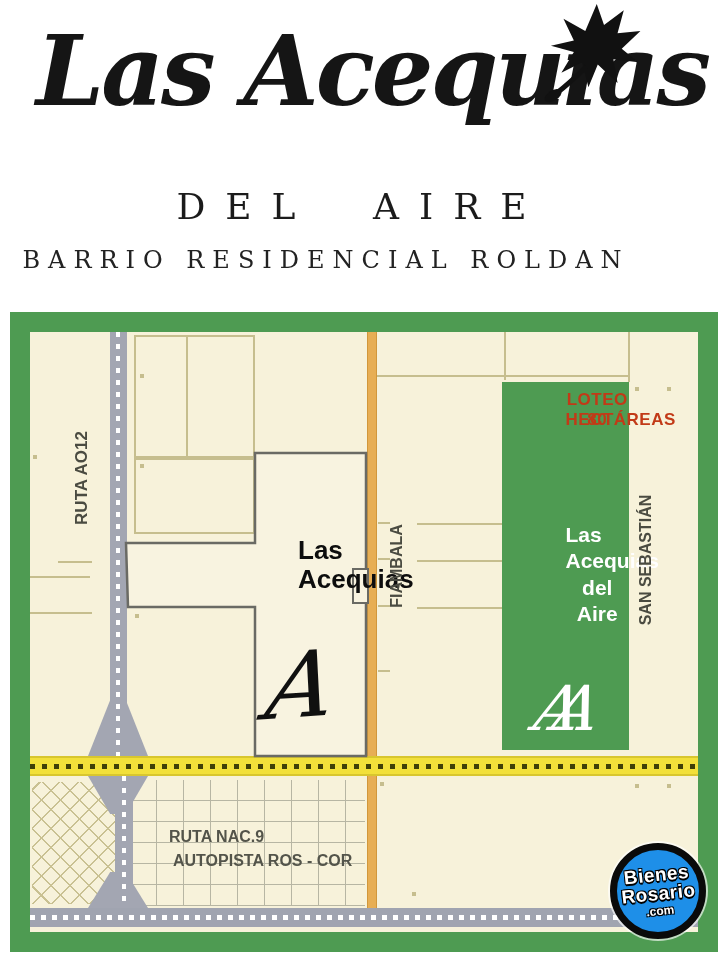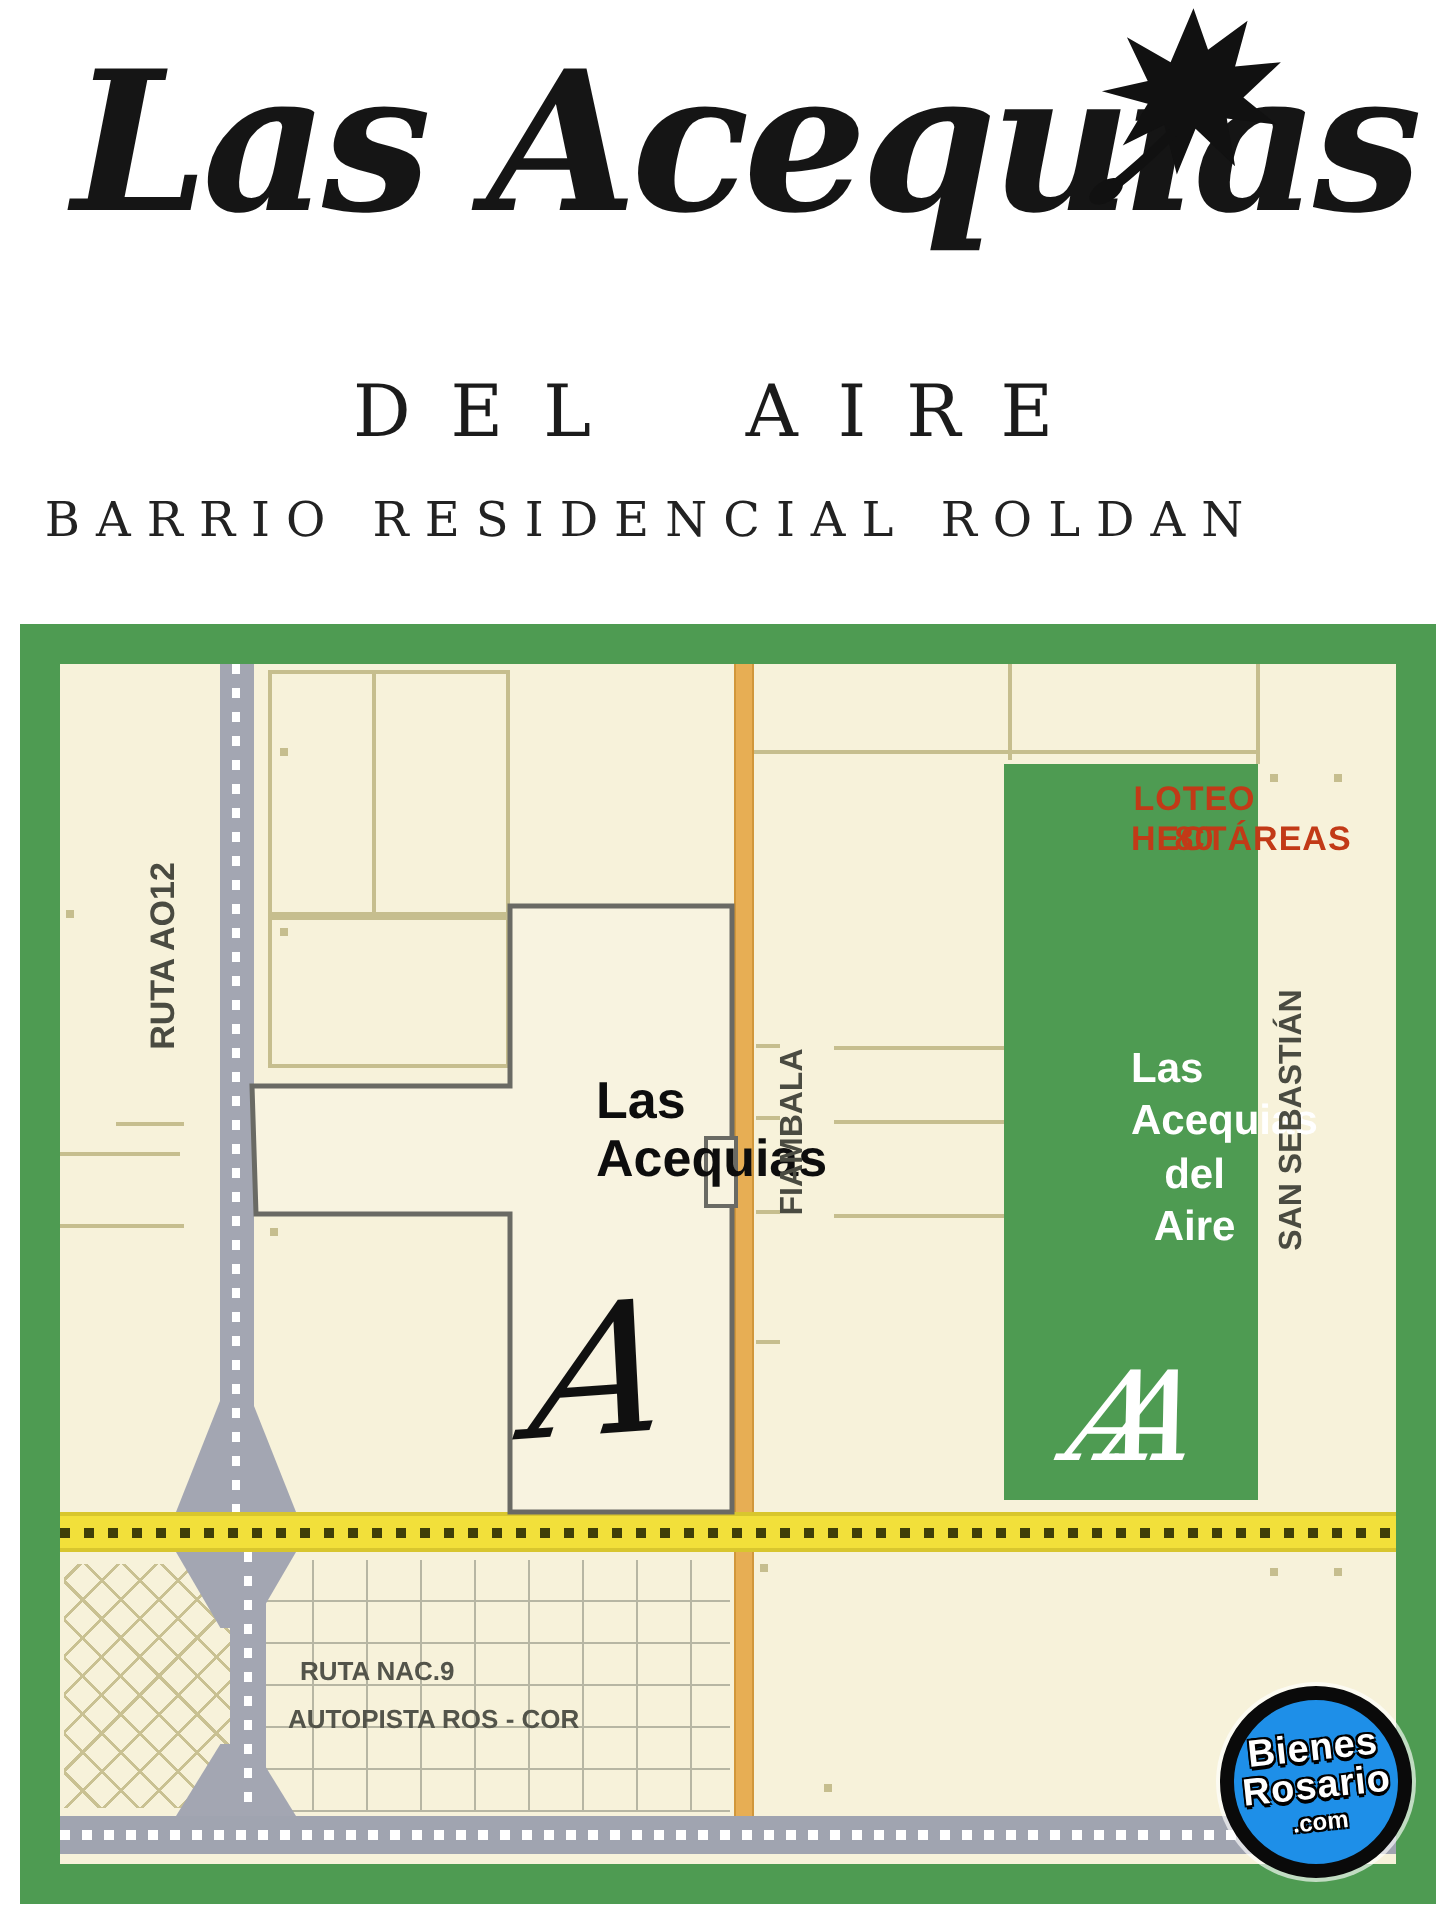--- a/index.html
+++ b/index.html
@@ -56,21 +56,21 @@
   .loteo{left:0;top:8px;width:127px;text-align:center;font-weight:bold;font-size:17px;line-height:1.2;color:#C23A17;letter-spacing:0.5px;}
   .lot-name{left:0;top:140px;width:127px;text-align:center;font-weight:bold;font-size:21px;line-height:1.25;color:#ffffff;}
   .monogram-aa{
     left:0;bottom:10px;width:127px;text-align:center;
     font-family:"DejaVu Serif",serif;font-style:italic;font-size:62px;color:#ffffff;
     letter-spacing:-0.42em;padding-right:0.35em;transform:skewX(-12deg);line-height:1;
   }
   .cotos{left:382px;top:450px;width:258px;height:115px;background:#EFA55D;z-index:3;
     display:flex;flex-direction:column;align-items:center;justify-content:center;
     font-weight:bold;font-size:20px;line-height:1.35;color:#57584B;letter-spacing:0.5px;text-align:center;}
-  .hwy-label{z-index:4;font-weight:bold;font-size:13px;color:#53544A;white-space:nowrap;}
+  .hwy-label{z-index:4;font-weight:bold;font-size:16px;color:#53544A;white-space:nowrap;margin-left:19px;}
   
   .notch{left:322px;top:236px;width:17px;height:36px;background:#F8F3E0;border:2px solid #6A6A64;z-index:4;}
   
   .diag{left:2px;top:450px;width:95px;height:122px;z-index:0;
     background-image:
       repeating-linear-gradient(45deg,transparent 0 12px,#C9C192 12px 13.5px),
       repeating-linear-gradient(-45deg,transparent 0 12px,#C9C192 12px 13.5px);}
   .dense{left:100px;top:448px;width:235px;height:126px;z-index:0;opacity:.8;
     background-image:
       repeating-linear-gradient(to right,transparent 0 26px,#A8A896 26px 27px),
@@ -255,21 +255,21 @@
   <div class="vwrap" style="left:40px;top:88px;width:24px;height:115px;">
     <span style="font-size:17px;">RUTA AO12</span>
   </div>
   <div class="vwrap" style="left:355px;top:178px;width:24px;height:112px;">
     <span style="font-size:16px;">FIAMBALA</span>
   </div>
   <div class="vwrap" style="left:604px;top:158px;width:24px;height:140px;">
     <span style="font-size:16px;">SAN SEBASTIÁN</span>
   </div>
   <div class="hwy-label" style="left:120px;top:496px;">RUTA NAC.9</div>
-  <div class="hwy-label" style="left:114px;top:520px;text-align:center;">AUTOPISTA ROS - COR</div>
+  <div class="hwy-label" style="left:124px;top:520px;text-align:center;">AUTOPISTA ROS - COR</div>
 </div>
 
 <div class="wm">
   <div class="txt">
     <div class="l1">Bienes</div>
     <div class="l2">Rosario</div>
     <div class="l3">.com</div>
   </div>
 </div>
 

